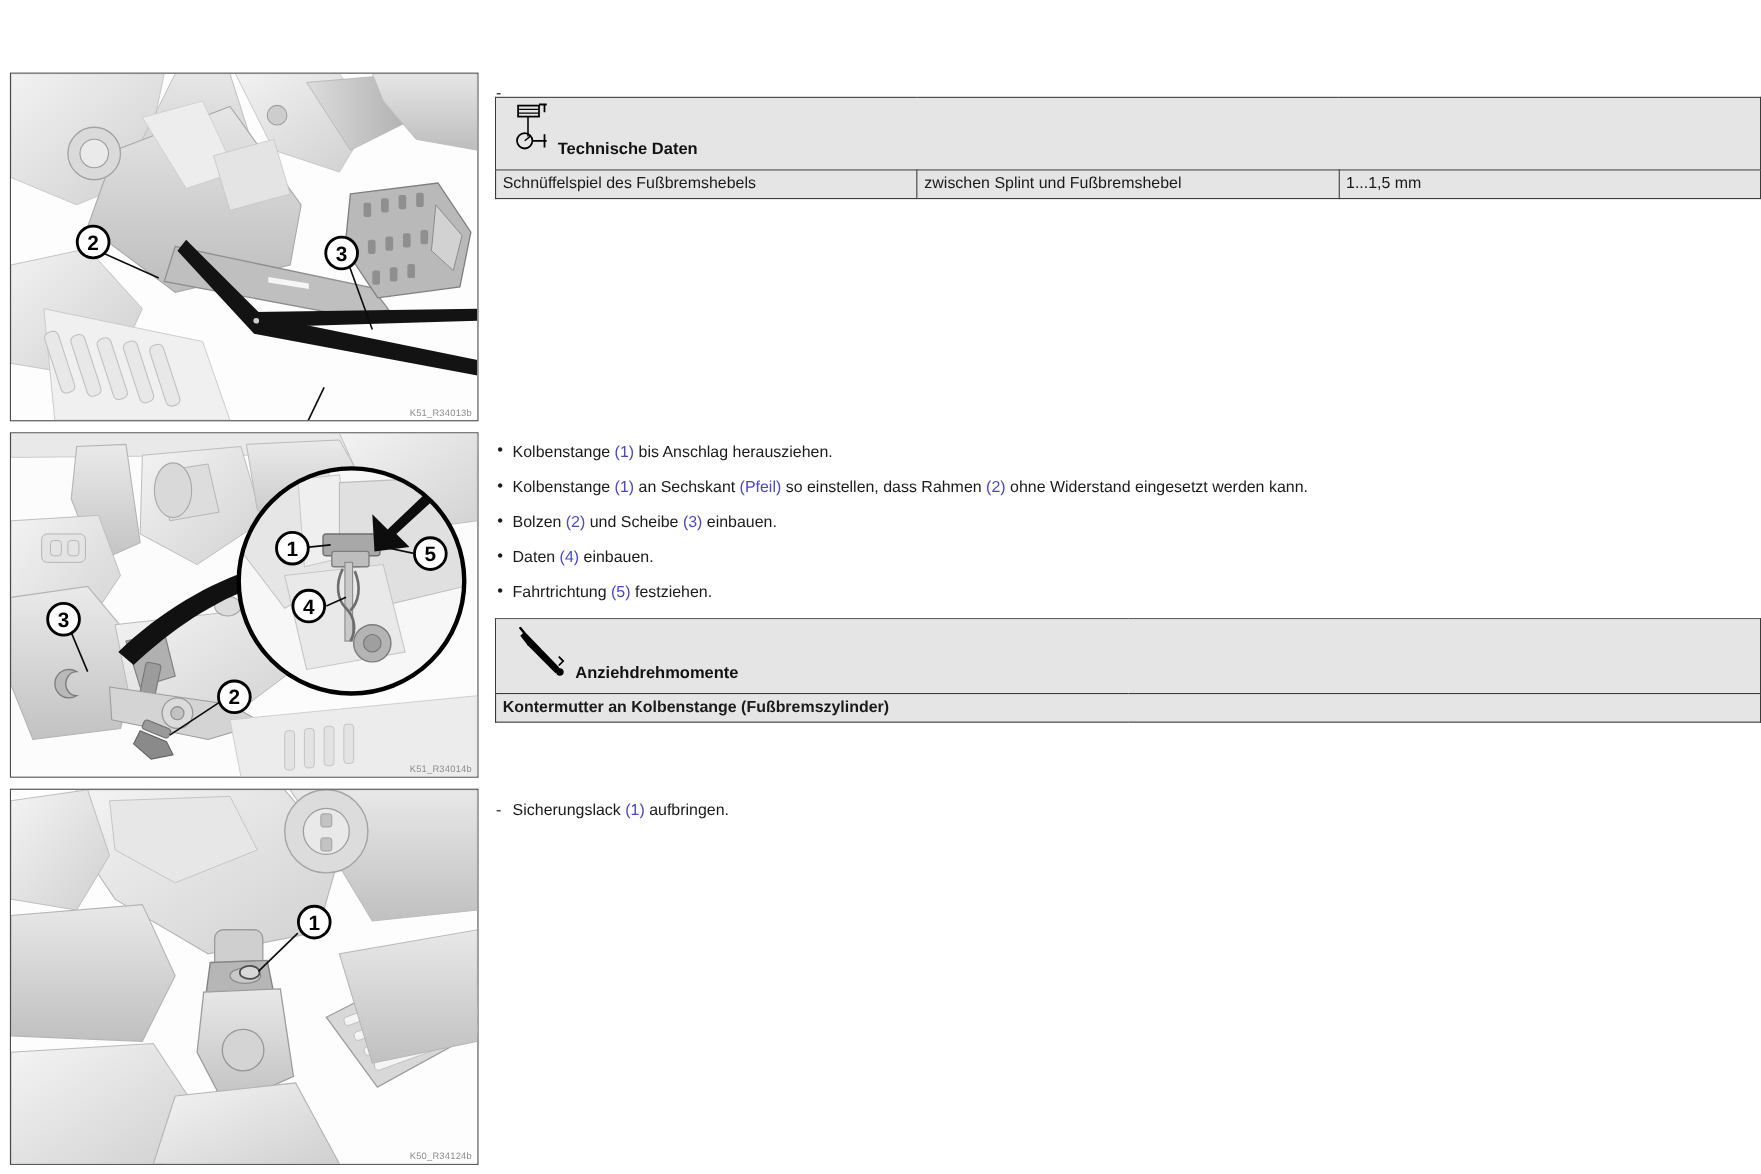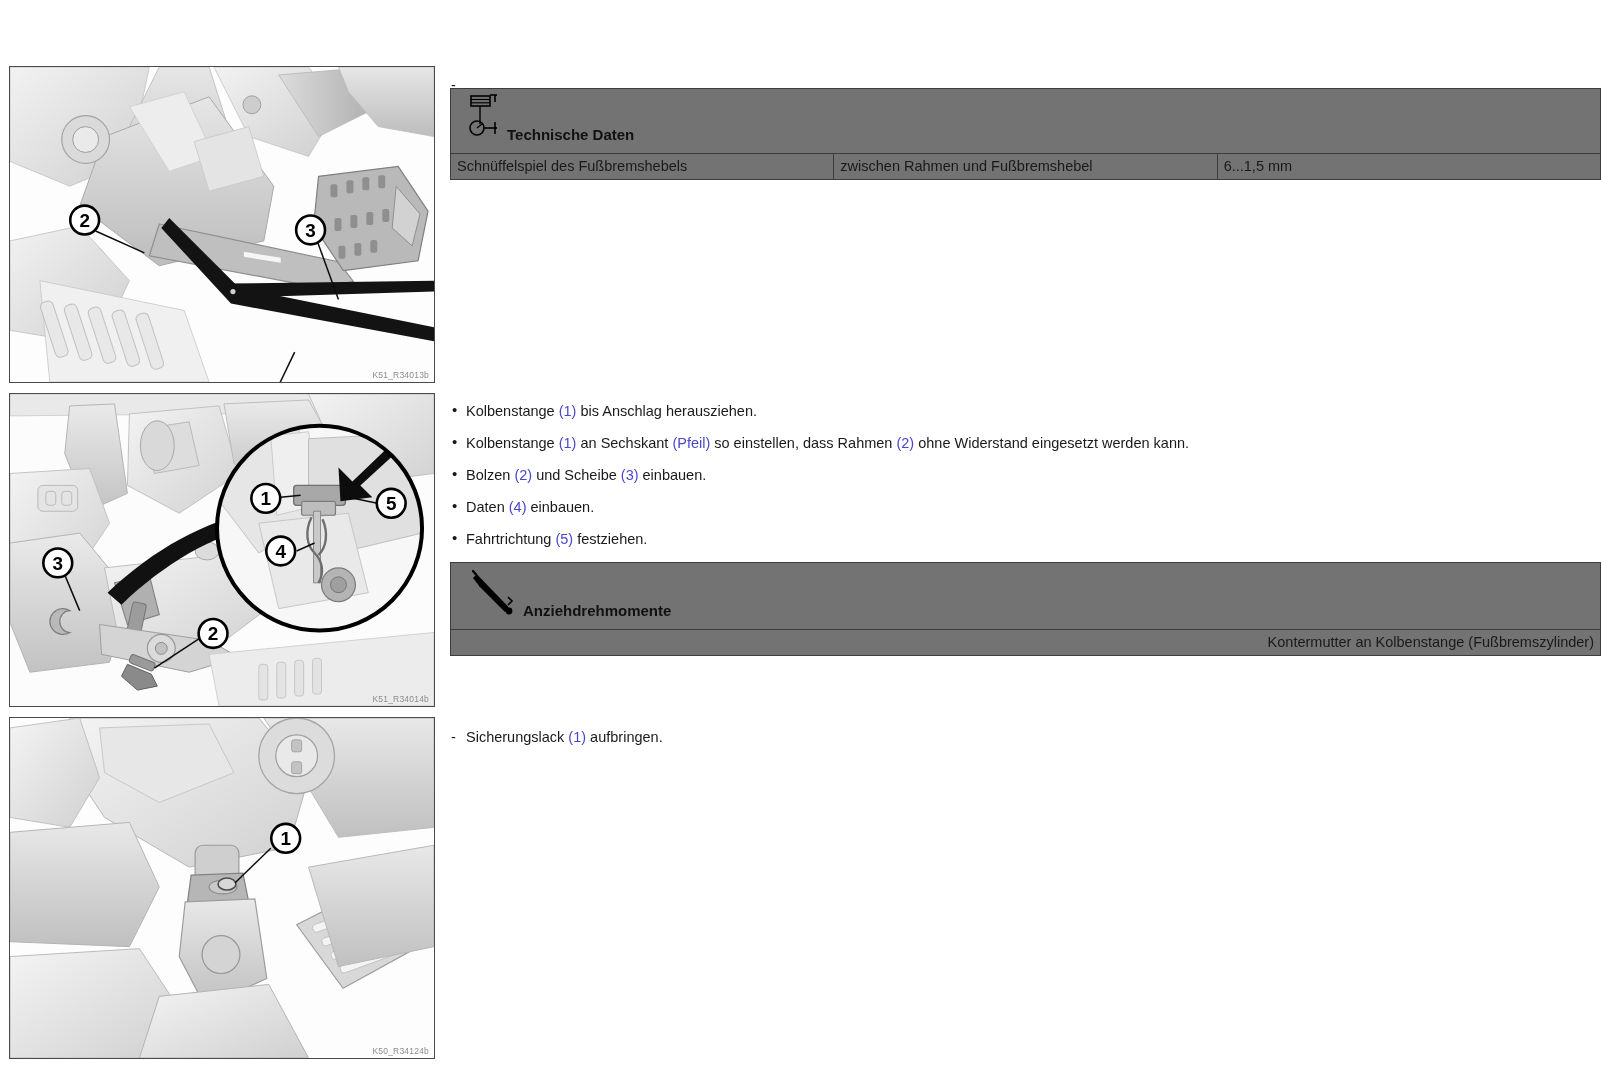--- a/index.html
+++ b/index.html
@@ -89,21 +89,21 @@
     border-collapse: collapse;
     table-layout: fixed;
   }
   .data-table td {
     border: 1px solid #3c3c3c;
     font-size: 14.5px;
     color: #1a1a1a;
     padding: 4px 6px 5px 6px;
     vertical-align: middle;
     height: 26px;
-    background: #737373;
+    background: #e5e5e5;
     margin-top: 36px;
   }
   .hdr-cell {
     border: 1px solid #3c3c3c;
     background: #ffffff;
     height: 55px;
     position: relative;
     padding: 0;
   }
   .hdr-inner {
@@ -113,21 +113,21 @@
     padding: 0 0 6px 10px;
   }
   .hdr-label {
     font-size: 15px;
     font-weight: bold;
     color: #111111;
     margin-left: 6px;
     line-height: 1;
   }
   .hdr-label.tight { margin-left: 2px; }
-  .bold-row td { font-weight: normal; text-align: right; }
+  .bold-row td { font-weight: bold; }
 
   
   #block-1 { position: absolute; top: 76px;  left: 0; width: 1151px; }
   #block-2 { position: absolute; top: 402px; left: 0; width: 1151px; }
   #block-3 { position: absolute; top: 728px; left: 0; width: 1151px; }
 
   .step-list .bullet-line { margin-bottom: 14px; }
 </style>
 </head>
 <body>
@@ -412,22 +412,22 @@
                   <line x1="17" y1="35" x2="30" y2="35" stroke="#000" stroke-width="1.6"></line>
                   <line x1="28" y1="29" x2="28" y2="41" stroke="#000" stroke-width="1.6"></line>
                 </svg>
               </span>
               <span class="hdr-label">Technische Daten</span>
             </div>
           </td>
         </tr>
         <tr>
           <td style="width:510px">Schnüffelspiel des Fußbremshebels</td>
-          <td style="width:340px">zwischen Rahmen und Fußbremshebel</td>
-          <td style="width:301px">6...1,5 mm</td>
+          <td style="width:340px">zwischen Splint und Fußbremshebel</td>
+          <td style="width:301px">1...1,5 mm</td>
         </tr>
       </tbody>
         </table>
     </div>
 
     <div id="block-2">
       <div class="step-list">
         <div class="bullet-line">
           <span class="dot-marker">•</span>
           <span><span>Kolbenstange </span><span class="ref">(1)</span><span> bis Anschlag herausziehen.</span></span>

